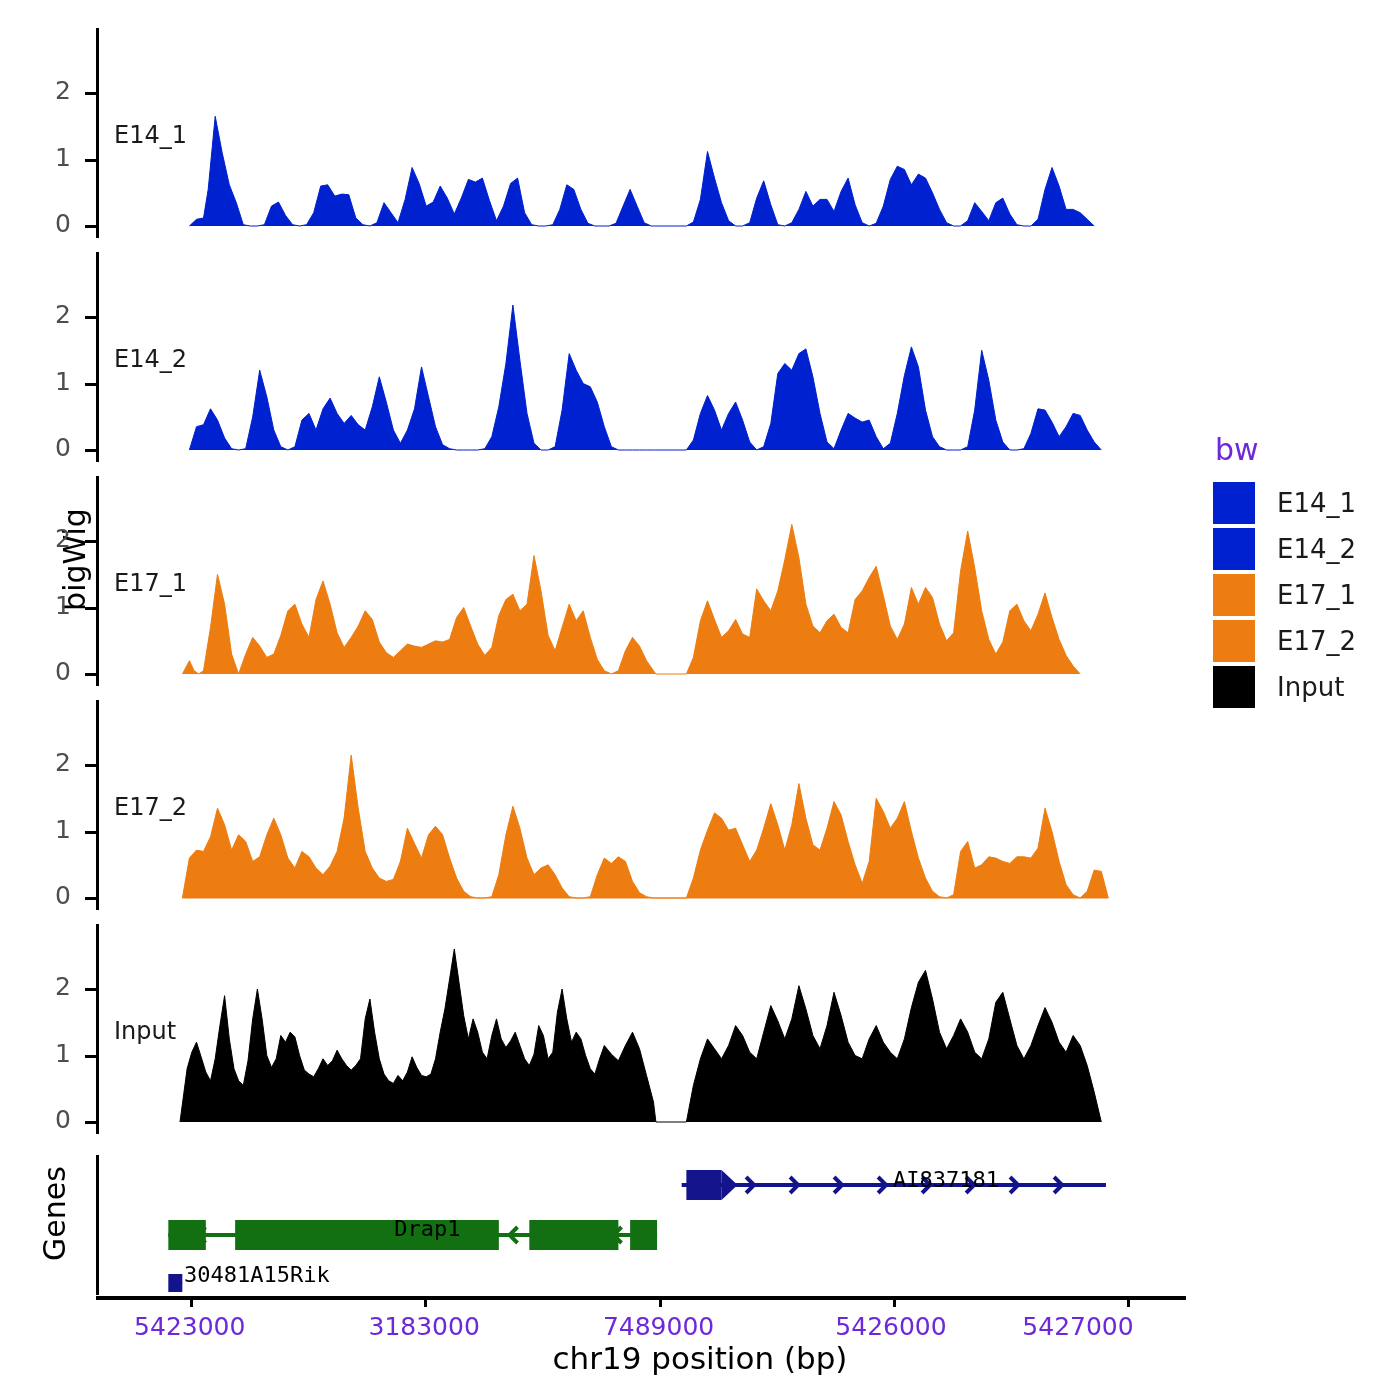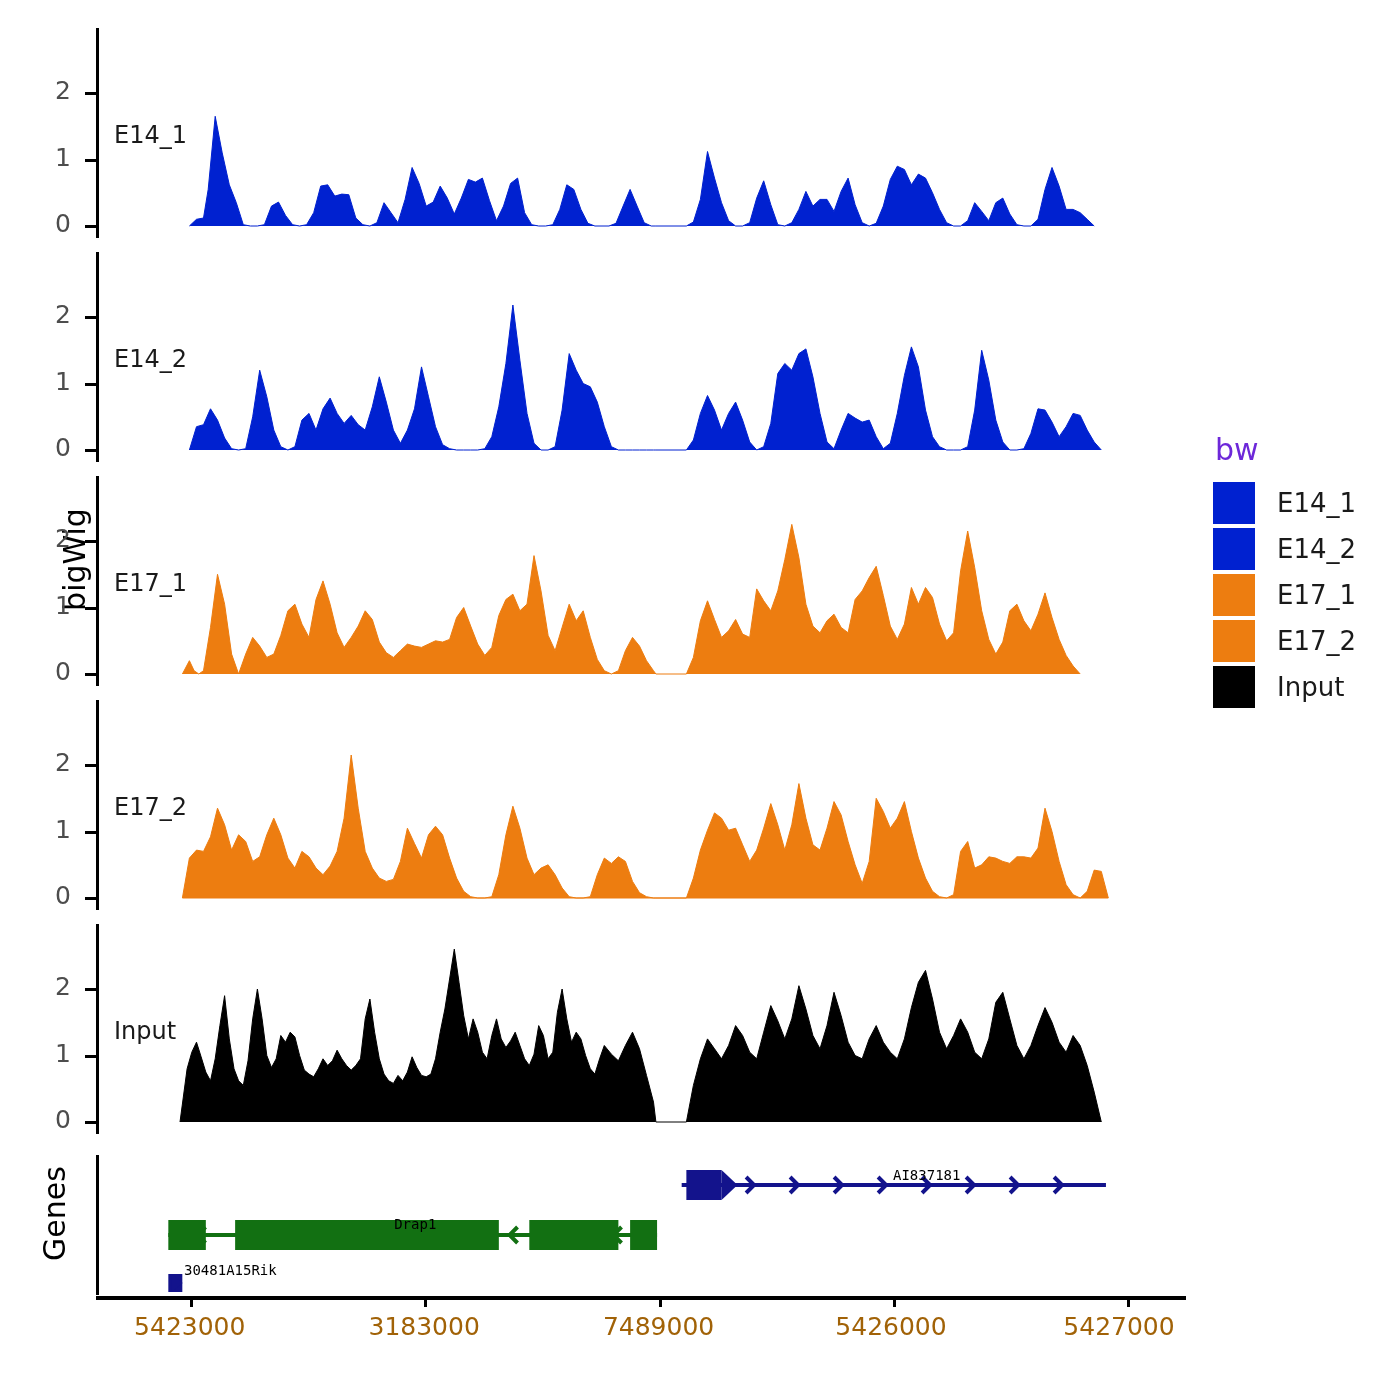--- a/index.html
+++ b/index.html
@@ -26,32 +26,33 @@
   #legend-title{font-size:30px;color:#6d28d9;margin:0 0 14px 2px;}
   .lg-row{display:flex;align-items:center;height:44px;margin-bottom:2px;}
   .lg-swatch{width:42px;height:42px;flex:0 0 42px;}
   .lg-label{font-size:26px;color:#1a1a1a;margin-left:22px;white-space:nowrap;}
 
   
   #genepanel{position:absolute;left:96px;top:1155px;}
   #gene-axisline{position:absolute;left:0;top:0;width:3px;height:140px;background:#000;}
   #xaxis-line{position:absolute;left:96px;top:1296px;width:1090px;height:4px;background:#000;}
   .xtick{position:absolute;top:1296px;width:3px;height:11px;background:#000;}
-  .xticklab{position:absolute;top:1312px;color:#a16207;font-size:25px;
+  .xticklab{position:absolute;top:1312px;color:#6d28d9;font-size:25px;
             width:200px;text-align:center;}
-  .gene-name{position:absolute;color:#000;font-size:14px;white-space:nowrap;
+  .gene-name{position:absolute;color:#000;font-size:22px;white-space:nowrap;
              font-family:"DejaVu Sans Mono","Liberation Mono",monospace;}
 </style>
 </head>
 <body>
 
 <div id="root">
 
   <div class="axis-title" id="ylab-bigwig">bigWig</div>
   <div class="axis-title" id="ylab-genes">Genes</div>
+  <div class="axis-title" id="xlab">chr19 position (bp)</div>
 
   <div id="tracks-container">
       <div class="panel" style="top: 28px; width: 1100px; height: 210px;">
         <div class="axisline" style="height: 210px;"></div>
         <div class="tick" style="top: 197px;"></div>
         <div class="ticklab" style="top: 181px; left: -85px;">0</div>
         <div class="tick" style="top: 130.5px;"></div>
         <div class="ticklab" style="top: 114.5px; left: -85px;">1</div>
         <div class="tick" style="top: 64px;"></div>
         <div class="ticklab" style="top: 48px; left: -85px;">2</div>
@@ -156,21 +157,21 @@
   <div id="xaxis-ticks">
       <div class="xtick" style="left: 189.763px;"></div>
       <div class="xticklab" style="left: 89.7634px;">5423000</div>
       <div class="xtick" style="left: 424.172px;"></div>
       <div class="xticklab" style="left: 324.172px;">3183000</div>
       <div class="xtick" style="left: 658.581px;"></div>
       <div class="xticklab" style="left: 558.581px;">7489000</div>
       <div class="xtick" style="left: 892.989px;"></div>
       <div class="xticklab" style="left: 791px;">5426000</div>
       <div class="xtick" style="left: 1127.4px;"></div>
-      <div class="xticklab" style="left: 1019px;">5427000</div>
+      <div class="xticklab" style="left: 978px;">5427000</div>
     </div>
 
   <div id="legend">
     <div id="legend-title">bw</div>
     <div id="legend-items">
         <div class="lg-row">
           <div class="lg-swatch" style="background: rgb(0, 33, 208);"></div>
           <div class="lg-label">E14_1</div>
         </div>
         <div class="lg-row">

